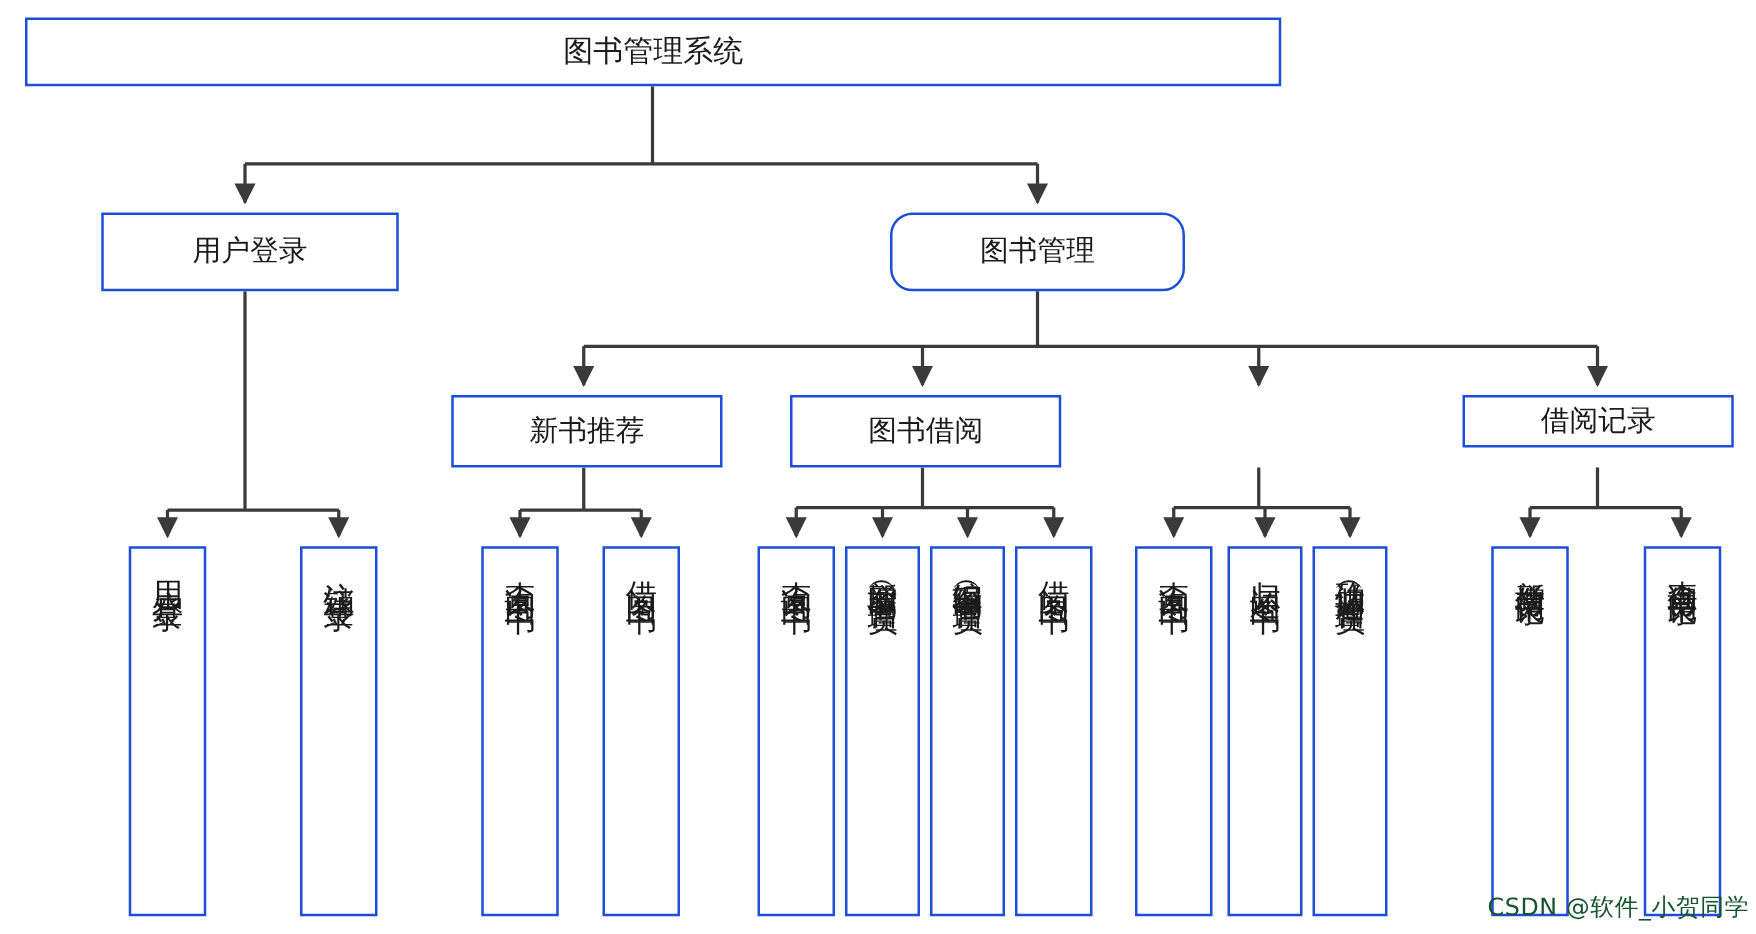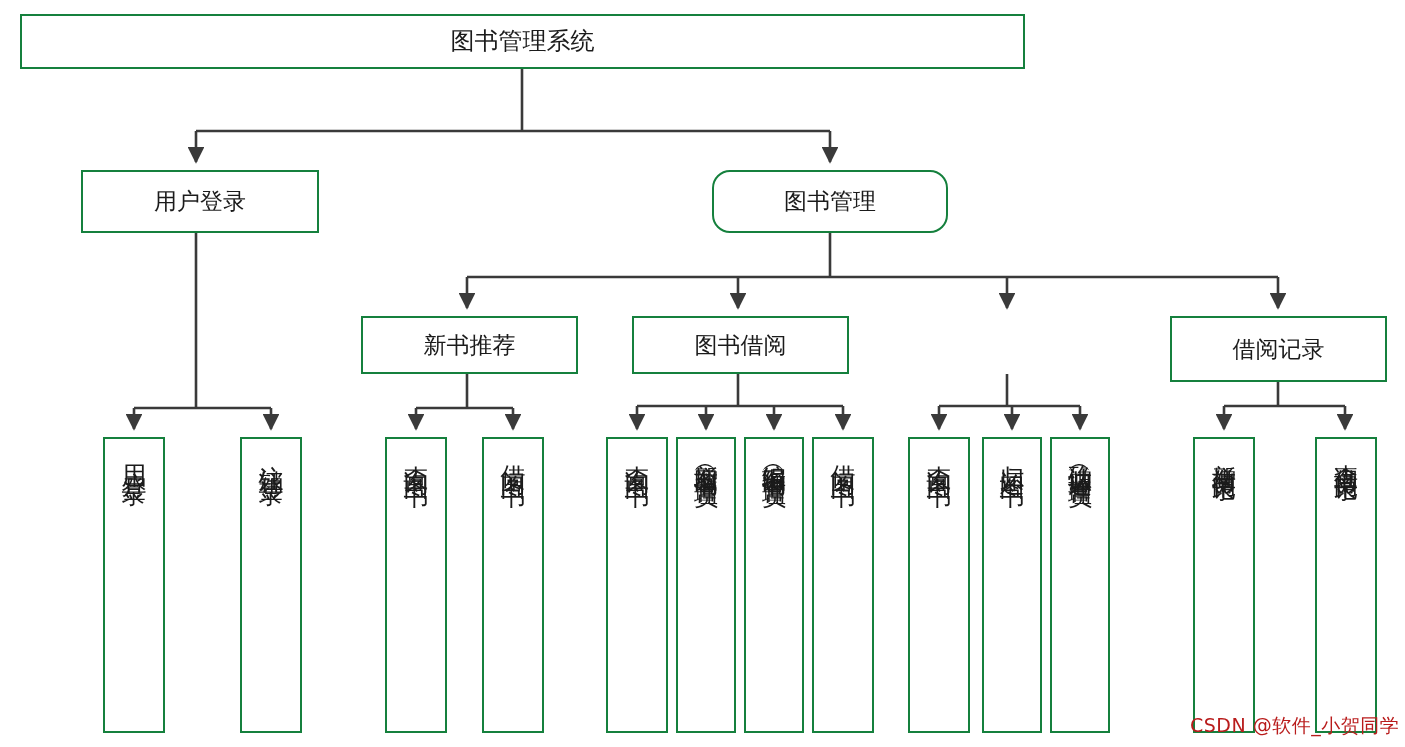--- a/index.html
+++ b/index.html
@@ -23,21 +23,21 @@
     position: absolute;
     left: 0;
     top: 0;
     width: 1405px;
     height: 747px;
   }
   .node {
     position: absolute;
     box-sizing: border-box;
     background: #ffffff;
-    border: 2px solid #15803d;
+    border: 2px solid #1d4ed8;
     display: flex;
     align-items: center;
     justify-content: center;
     color: #1b1b1b;
   }
   .node-label {
     display: block;
     text-align: center;
     line-height: 1.08;
     white-space: nowrap;
@@ -66,21 +66,21 @@
   }
   .node.vert.tall .node-label {
     letter-spacing: 3px;
     font-size: 24px;
   }
   .watermark {
     position: absolute;
     left: 1190px;
     top: 713px;
     font-size: 19px;
-    color: #b91c1c;
+    color: #14532d;
     white-space: nowrap;
     letter-spacing: 0.5px;
     font-family: "DejaVu Sans", "Liberation Sans", sans-serif;
   }
 </style>
 </head>
 <body>
 
 <div id="canvas">
 
@@ -145,21 +145,21 @@
   <div class="node horiz" style="left:712px; top:170px; width:236px; height:63px;border-radius:18px;">
     <span class="node-label">图书管理</span>
   </div>
 
   <div class="node horiz" style="left:361px; top:316px; width:217px; height:58px;">
     <span class="node-label">新书推荐</span>
   </div>
   <div class="node horiz" style="left:632px; top:316px; width:217px; height:58px;">
     <span class="node-label">图书借阅</span>
   </div>
-  <div class="node horiz" style="left:1170px; top:316px; width:217px; height:66px;">
+  <div class="node horiz" style="left:1170px; top:316px; width:217px; height:42px;">
     <span class="node-label">借阅记录</span>
   </div>
 
   <div class="node vert" style="left:103px; top:437px; width:62px; height:296px;">
     <span class="node-label">用户登录</span>
   </div>
   <div class="node vert" style="left:240px; top:437px; width:62px; height:296px;">
     <span class="node-label">注销登录</span>
   </div>
 

